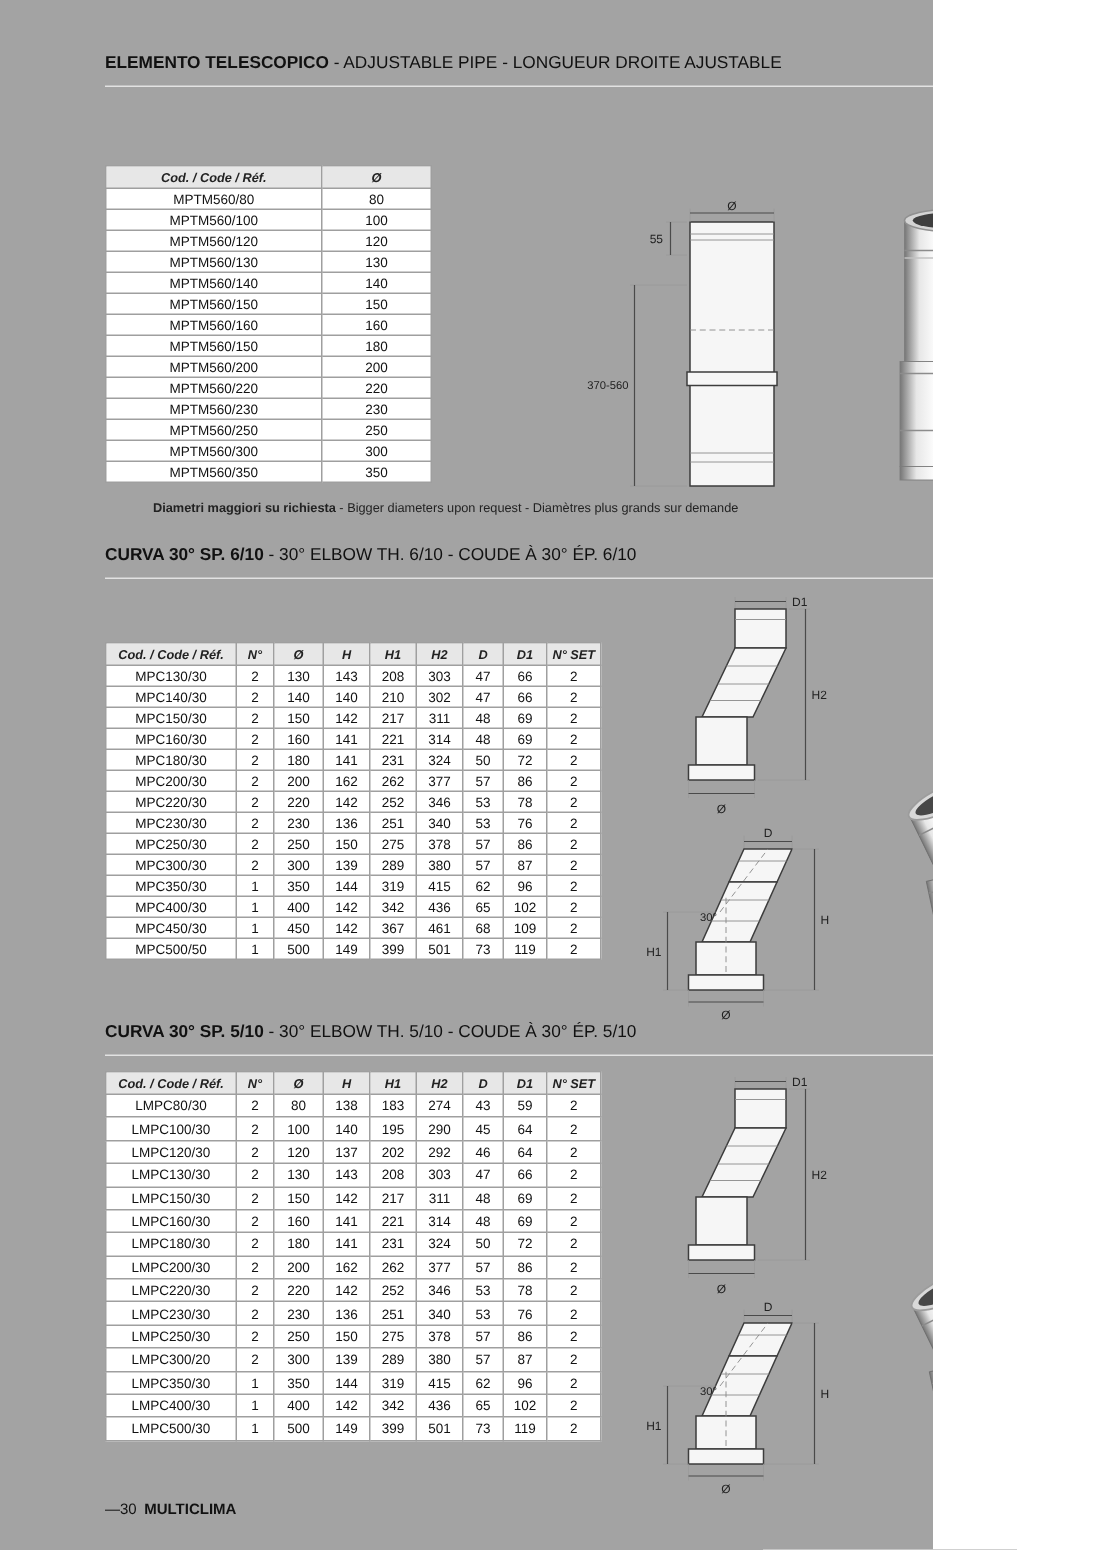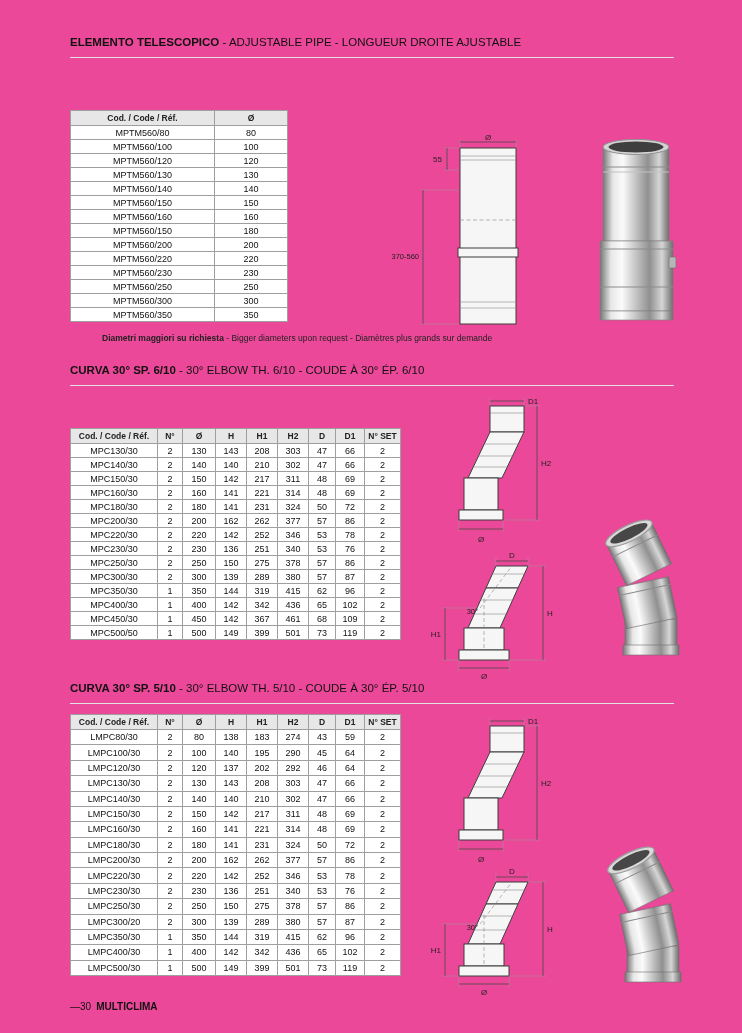--- a/index.html
+++ b/index.html
@@ -1,26 +1,26 @@
 <!DOCTYPE html>
 <html><head>
 <meta charset="utf-8">
 <style>
   html,body{margin:0;padding:0;}
   body{background:#ffffff;font-family:"Liberation Sans",sans-serif;color:#111;}
-  .page{position:relative;width:742px;height:1033px;background:#ec4899;overflow:hidden;}
+  .page{position:relative;width:622px;height:1033px;background:#a3a3a3;overflow:hidden;}
   .abs{position:absolute;}
 
   .sec-title{position:absolute;left:70px;font-size:11.5px;color:#111;white-space:nowrap;}
   .sec-title .b{font-weight:700;}
   .hr{position:absolute;left:70px;width:604px;height:1px;background:#e2e2e2;}
 
   table.spec{position:absolute;border-collapse:collapse;table-layout:fixed;background:#fff;}
   .spec th,.spec td{border:1px solid #9f9f9f;text-align:center;vertical-align:middle;overflow:hidden;white-space:nowrap;}
-  .spec th{background:#e7e7e7;font-weight:700;font-size:8.5px;padding:2px 1px;color:#222;}
+  .spec th{background:#e7e7e7;font-weight:700;font-size:8.5px;padding:2px 1px;color:#222;font-style:italic;}
   .spec td{font-size:9px;padding:1.5px 1px;color:#111;}
 
   .t1{left:70px;top:110px;width:211px;}
   .t1 th:nth-child(1){width:141px;}
   .t1 th:nth-child(2){width:70px;}
 
   .t2{left:70px;top:428px;width:293px;}
   .t3{left:70px;top:714px;width:293px;}
   .t3 td{padding:2.2px 1px;}
   .cols9 th:nth-child(1){width:84px;}
@@ -481,31 +481,20 @@
           <td>2</td>
           <td>130</td>
           <td>143</td>
           <td>208</td>
           <td>303</td>
           <td>47</td>
           <td>66</td>
           <td>2</td>
         </tr>
         <tr>
-          <td>LMPC140/30</td>
-          <td>2</td>
-          <td>140</td>
-          <td>140</td>
-          <td>210</td>
-          <td>302</td>
-          <td>47</td>
-          <td>66</td>
-          <td>2</td>
-        </tr>
-        <tr>
           <td>LMPC150/30</td>
           <td>2</td>
           <td>150</td>
           <td>142</td>
           <td>217</td>
           <td>311</td>
           <td>48</td>
           <td>69</td>
           <td>2</td>
         </tr>

